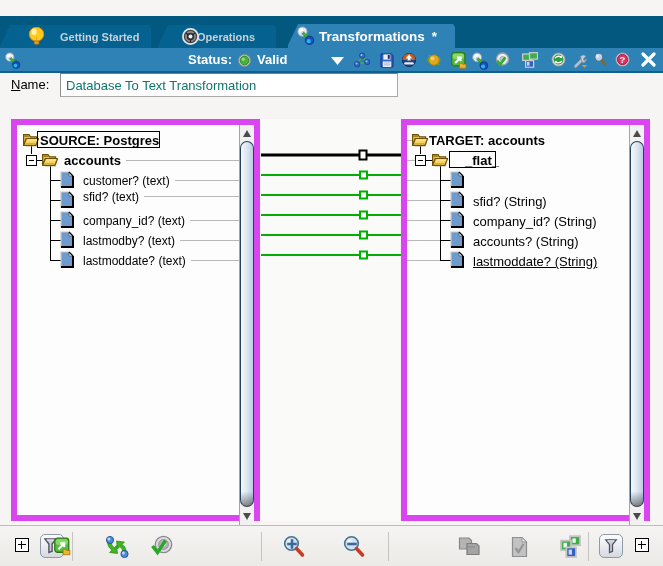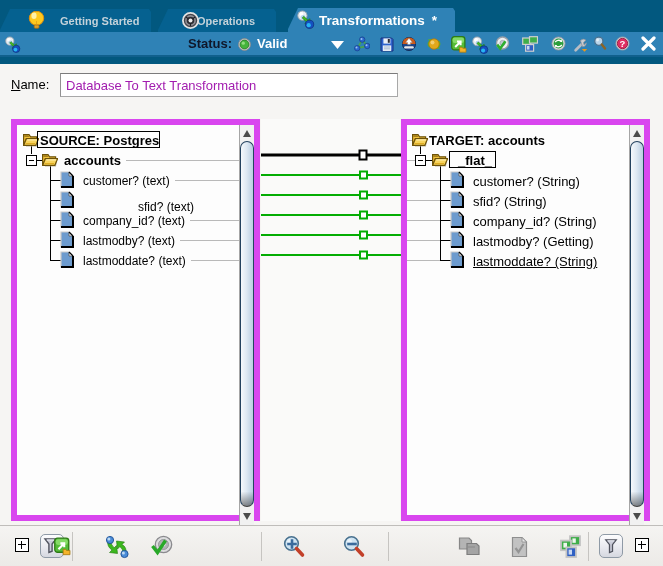--- a/index.html
+++ b/index.html
@@ -2,38 +2,38 @@
 <html><head>
 <meta charset="utf-8">
 <style>
 * { margin:0; padding:0; box-sizing:border-box; }
 html,body { width:663px; height:566px; overflow:hidden; }
 body { font-family:"Liberation Sans", sans-serif; }
 #app { position:relative; width:663px; height:566px; background:#f6f5f3; }
 .abs { position:absolute; }
 
 
-#hdr { position:absolute; left:0; top:0; width:663px; height:64px; background:#02587f; }
+#hdr { position:absolute; left:0; top:16px; width:663px; height:57px; background:#02587f; }
 .tab { position:absolute; top:9px; height:23px; background:#056190; color:#c4d2da;
   font-size:11px; font-weight:bold; white-space:nowrap;
   clip-path:polygon(10px 0, calc(100% - 2px) 0, 100% 3px, 100% 100%, 0 100%, 0 21px);
   display:flex; align-items:center; }
 .tab.active { background:#2f82b6; color:#ffffff; font-size:13.5px; top:8px; height:24px; }
 #tbar { position:absolute; left:0; top:32px; width:663px; height:25px; background:#2f82b6; border-bottom:2px solid #10608d; }
 #tbar .title { position:absolute; left:26px; top:3.5px; font-size:13.5px; font-weight:bold; font-style:italic; color:#fff; }
-#tbar .stat { position:absolute; left:188px; top:4px; font-size:13px; font-weight:bold; color:#0f172a; }
+#tbar .stat { position:absolute; left:188px; top:4px; font-size:13px; font-weight:bold; color:#ffffff; }
 #tbar .valid { position:absolute; left:257px; top:4px; font-size:13px; font-weight:bold; color:#fff; }
 .ticon { position:absolute; top:4px; }
 
 
 #namelbl { position:absolute; left:11px; top:77px; font-size:13px; color:#000; }
 #namelbl u { text-decoration:underline; }
 #namefield { position:absolute; left:60px; top:73px; width:338px; height:24px; background:#fff;
   border:1px solid #a8a8a8; border-top-color:#7b7b7b; border-left-color:#919191; }
-#namefield span { position:absolute; left:5px; top:4px; font-size:13px; color:#a21caf; }
+#namefield span { position:absolute; left:5px; top:4px; font-size:13px; color:#0f766e; }
 
 
 .panel { position:absolute; top:119px; height:402px; background:#fdfdfd; border:6px solid #d946ef; }
 #p1 { left:11px; width:249px; }
 #p2 { left:401px; width:249px;padding-left:44px; }
 
 
 .sbar { position:absolute; top:0; right:0; width:15px; height:400px; background:#f1f1f1; border-left:1px solid #a5a5a5; }
 .sb-up { position:absolute; top:0; left:0; width:14px; height:16px; }
 .sb-up:after { content:""; position:absolute; left:3px; top:5px; width:0; height:0;
@@ -266,21 +266,21 @@
   <svg class="icon" width="14" height="17" style="left:43px; top:106px;">
         <use href="#page"></use>
       </svg>
   <svg class="icon" width="14" height="17" style="left:43px; top:126px;">
         <use href="#page"></use>
       </svg>
   <div class="rowline" style="left:66px; top:49px; width:166px; height:13px;">
         <span class="lab">customer? (text)</span>
         <span class="ln"></span>
       </div>
-  <div class="rowline" style="left:66px; top:75px; width:166px; height:13px;flex-direction:column;">
+  <div class="rowline" style="left:66px; top:65px; width:166px; height:13px;">
         <span class="lab">sfid? (text)</span>
         <span class="ln"></span>
       </div>
   <div class="rowline" style="left:66px; top:89px; width:166px; height:13px;">
         <span class="lab">company_id? (text)</span>
         <span class="ln"></span>
       </div>
   <div class="rowline" style="left:66px; top:109px; width:166px; height:13px;">
         <span class="lab">lastmodby? (text)</span>
         <span class="ln"></span>
@@ -313,41 +313,40 @@
   <div class="gline" style="left:0px; top:115px; width:33px;"></div>
   <div class="gline" style="left:0px; top:135px; width:33px;"></div>
   <svg class="icon" width="16" height="14" style="left:5px; top:8px;">
         <use href="#fold"></use>
       </svg>
   <svg class="icon" width="16" height="14" style="left:25px; top:28px;">
         <use href="#fold"></use>
       </svg>
   <div class="ebox" style="left:8px; top:29.5px;"></div>
   <div class="trow bold" style="left:22px; top:8px;">TARGET: accounts</div>
-  <div class="trow bold" style="left:51px; top:27.5px;">_flat_</div>
+  <div class="trow bold" style="left:58px; top:27.5px;">_flat_</div>
   <div class="selrect" style="left:42px; top:26px; width:47px; height:17px;"></div>
   <svg class="icon" width="14" height="17" style="left:43px; top:46px;">
         <use href="#page"></use>
       </svg>
   <svg class="icon" width="14" height="17" style="left:43px; top:66px;">
         <use href="#page"></use>
       </svg>
   <svg class="icon" width="14" height="17" style="left:43px; top:86px;">
         <use href="#page"></use>
       </svg>
   <svg class="icon" width="14" height="17" style="left:43px; top:106px;">
         <use href="#page"></use>
       </svg>
   <svg class="icon" width="14" height="17" style="left:43px; top:126px;">
         <use href="#page"></use>
       </svg>
-  <div class="trow" style="left:66px; top:49px;">customer? (String)</div>
   <div class="trow" style="left:66px; top:69px;">sfid? (String)</div>
   <div class="trow" style="left:66px; top:89px;">company_id? (String)</div>
-  <div class="trow" style="left:66px; top:109px;">lastmodby? (Getting)</div>
+  <div class="trow" style="left:66px; top:109px;">accounts? (String)</div>
   <div class="trow" style="left:66px; top:129px;text-decoration:underline;">lastmoddate? (String)</div>
   <div class="sbar">
     <div class="sb-up"></div>
     <div class="thumb"></div>
     <div class="sb-dn"></div>
   </div>
 </div>
 
 <div class="abs" style="left:261px; top:119px; width:139px; height:402px; background:#fafaf9;"></div>
 <svg class="abs" style="left:260px; top:119px;" width="142" height="180" viewBox="0 0 142 180">

